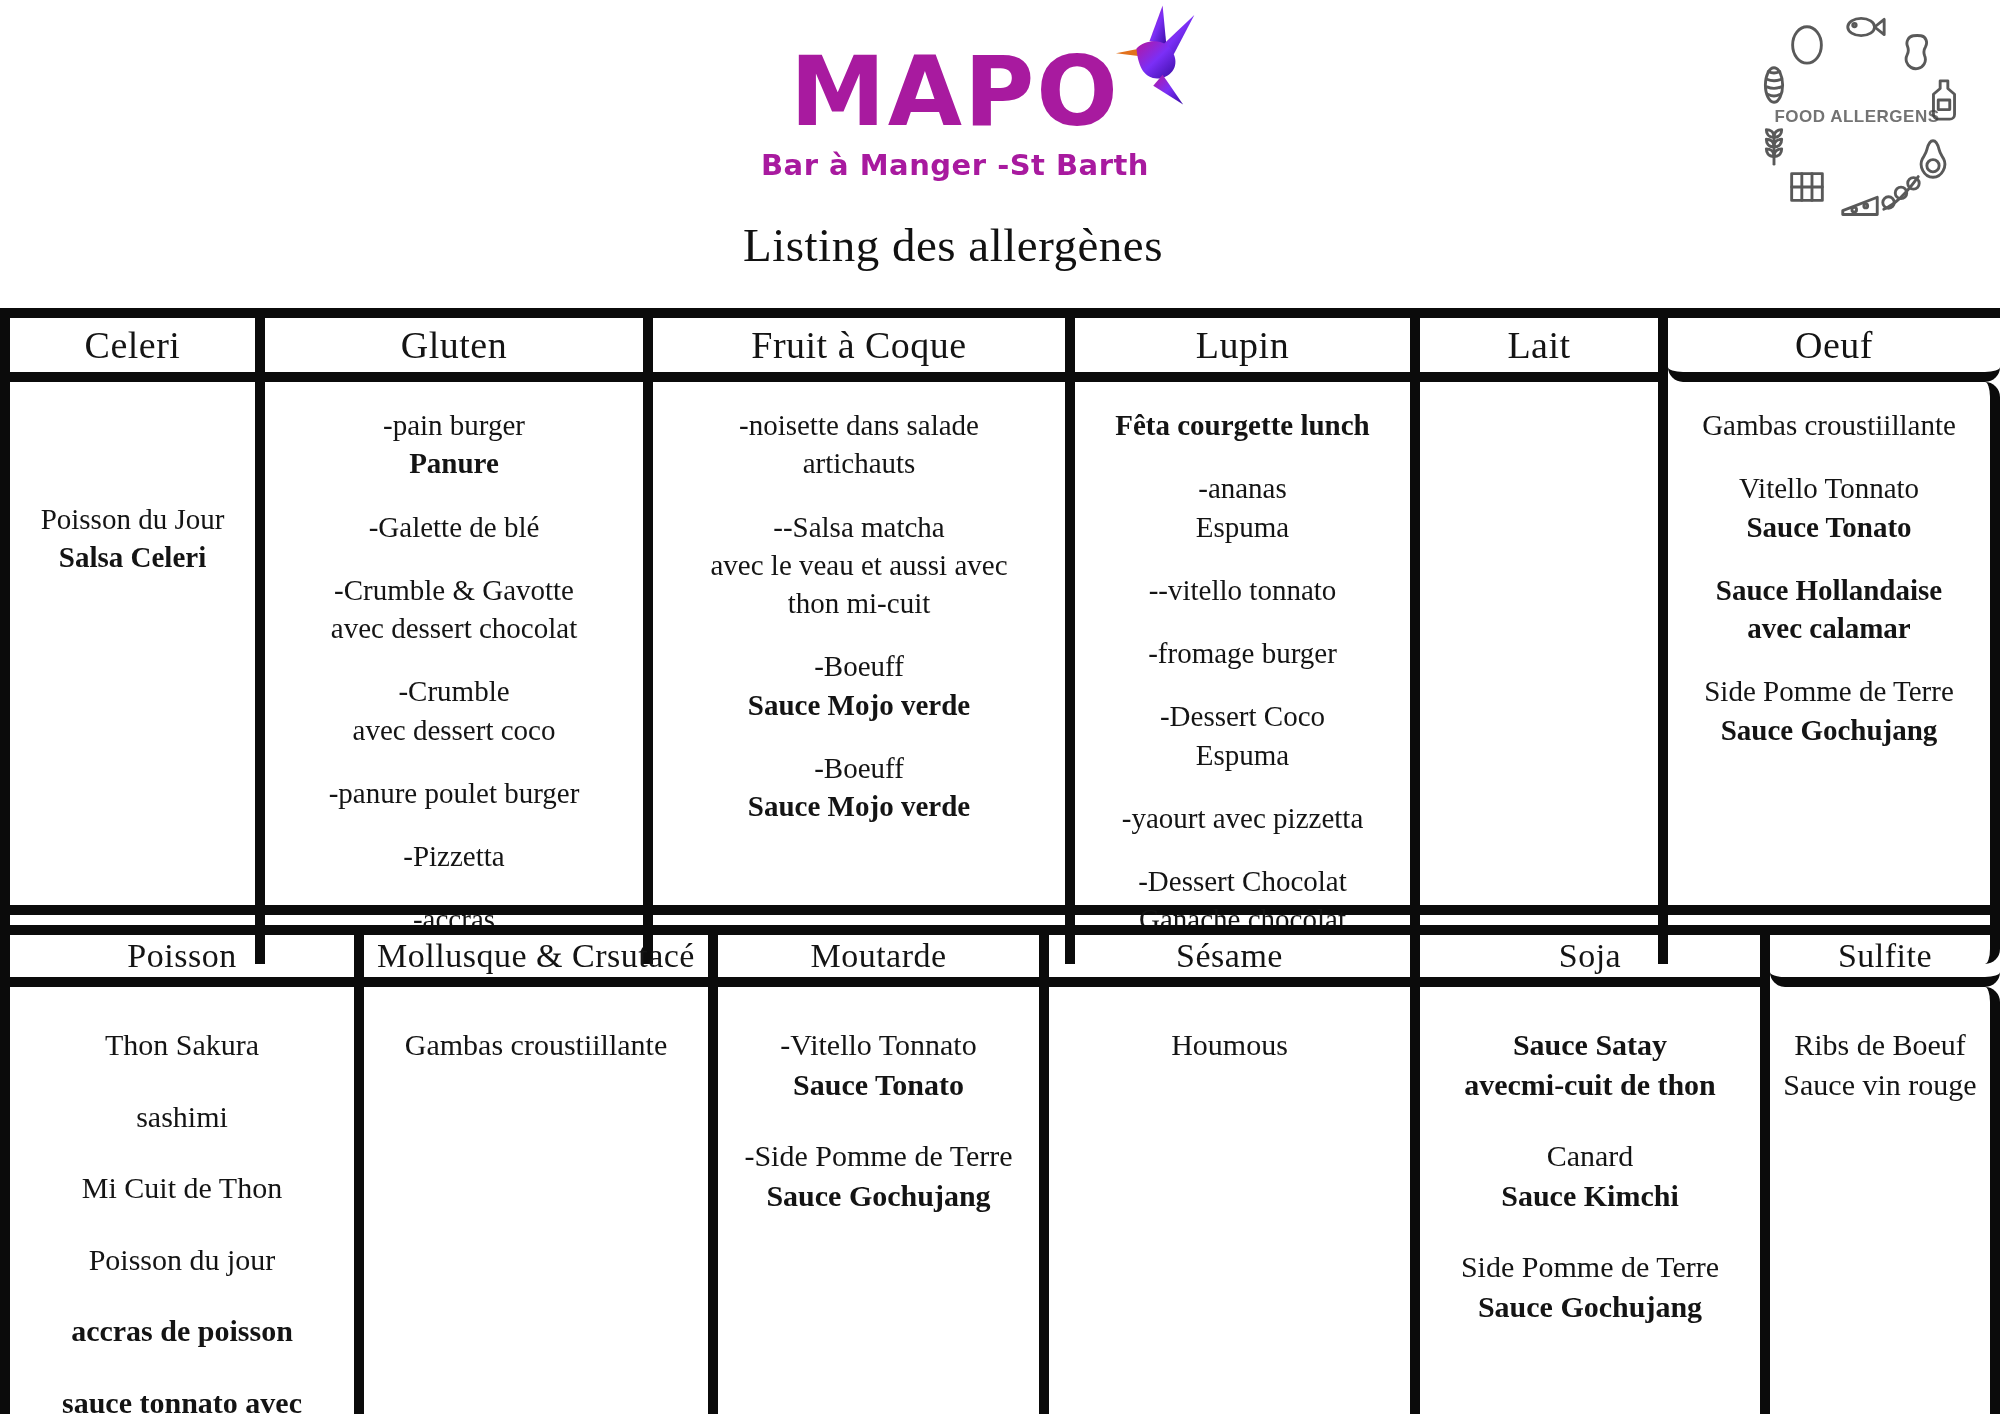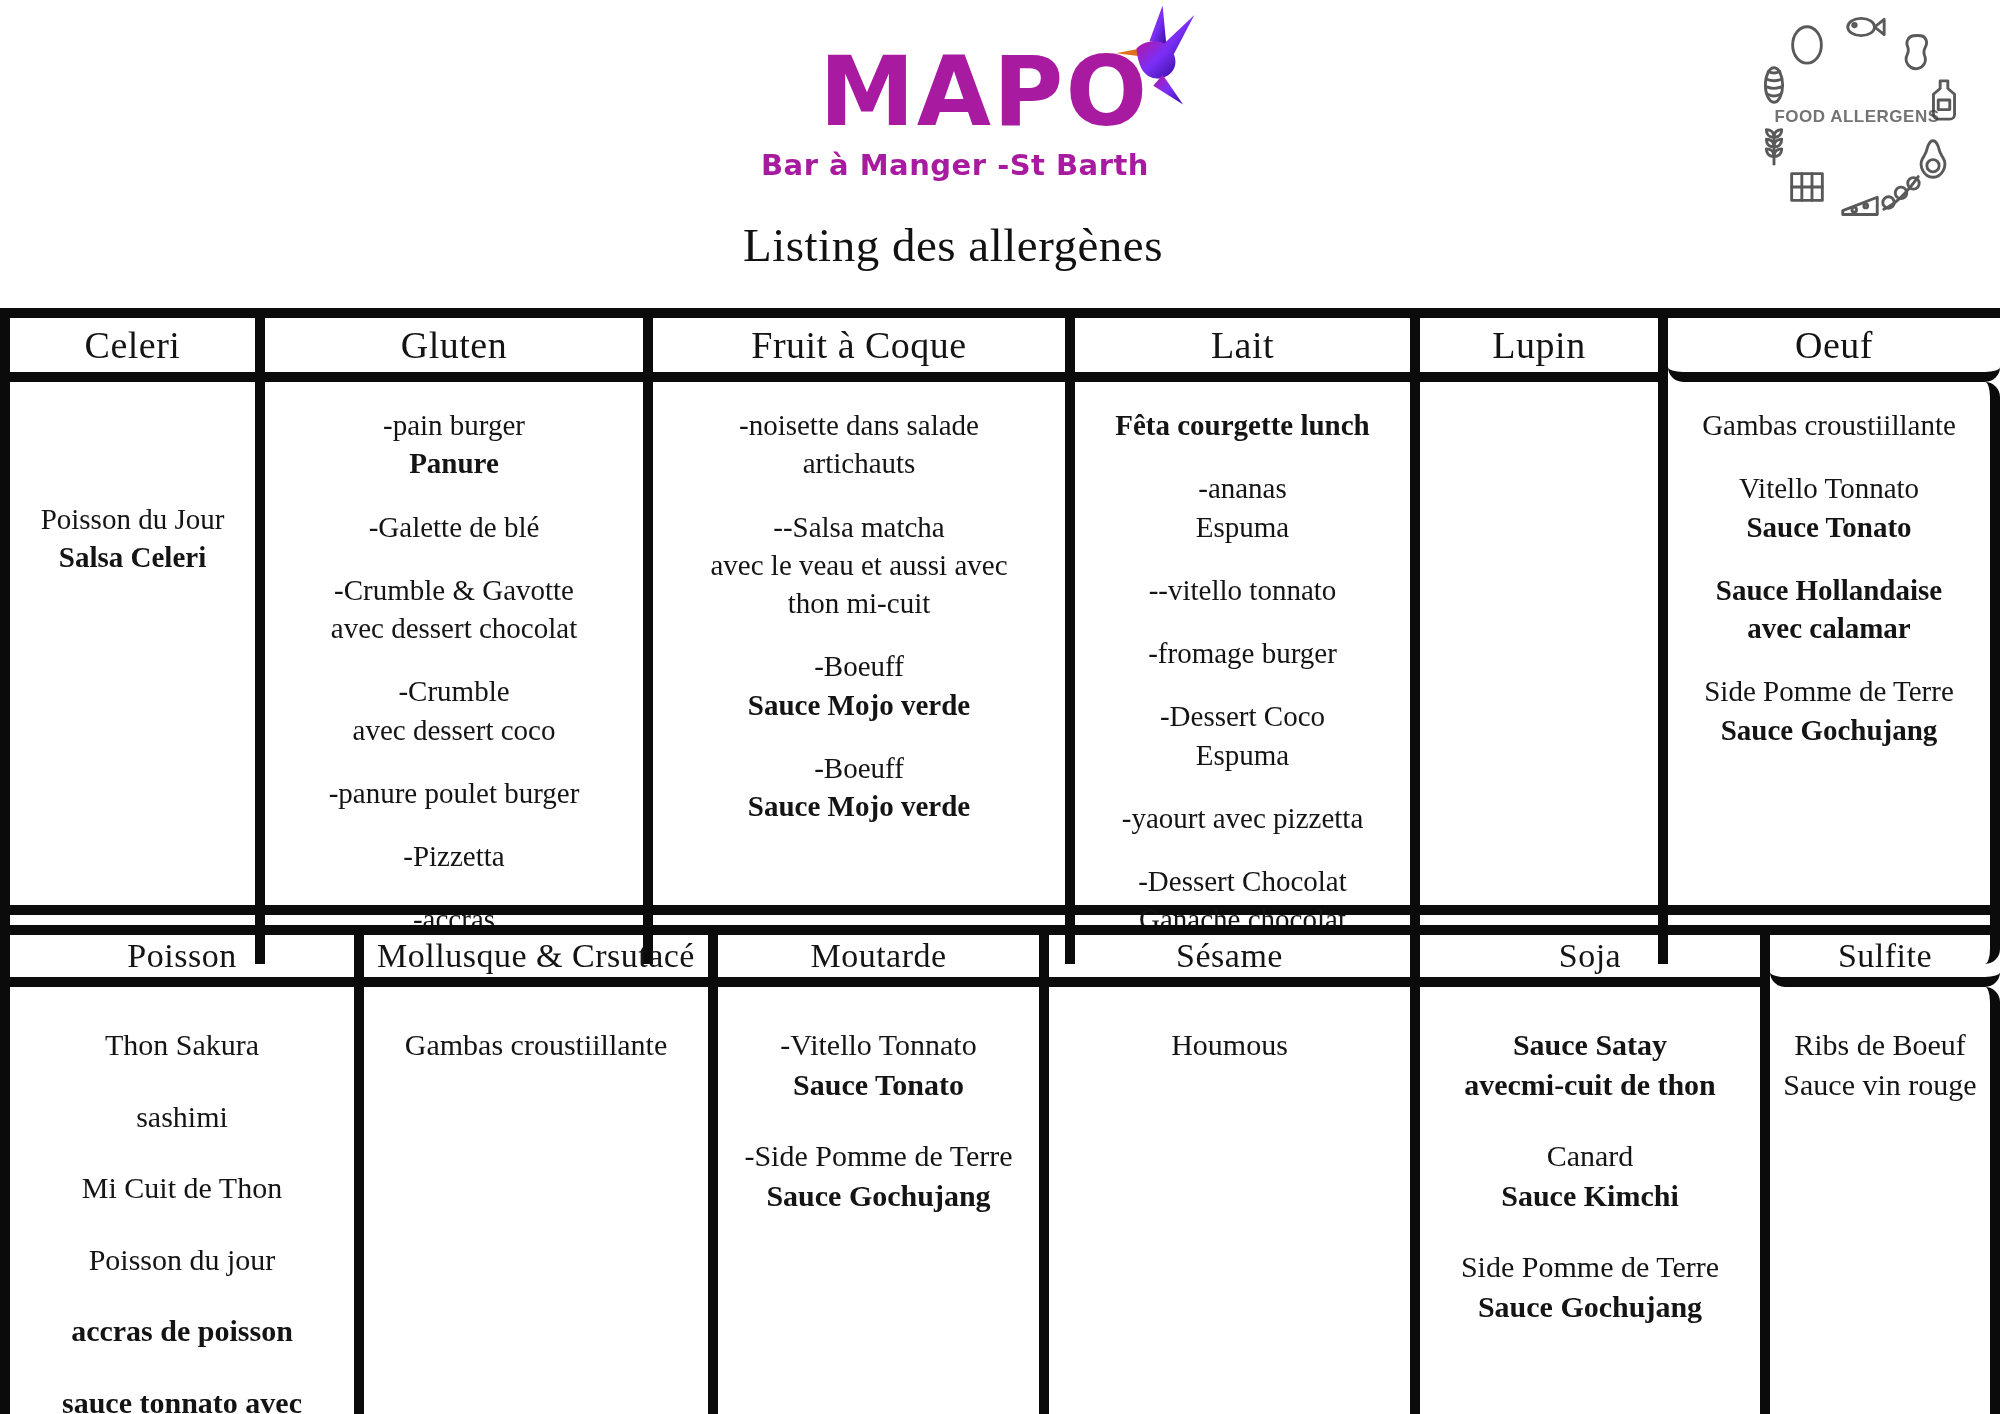--- a/index.html
+++ b/index.html
@@ -49,21 +49,21 @@
            padding:24px 4px 0 4px; font-size:29px; line-height:1.32; }
   .t2 .ccell { padding-top:38px; font-size:30px; }
   .t1 .ccell.c0 { padding-top:118px; }
   .group { margin-bottom:25px; }
   .t2 .group { margin-bottom:32px; }
   .b { font-weight:700; }
 </style>
 </head>
 <body>
 
-<div class="logo" style="color: rgb(168, 26, 159); text-align: right;">
+<div class="logo" style="color: rgb(168, 26, 159);">
   <div class="logo-word">MAPO</div>
   <svg class="bird" viewBox="0 0 120 120">
     <defs>
       <linearGradient id="birdGrad" x1="0" y1="0" x2="1" y2="1">
         <stop offset="0" stop-color="#b5179e"></stop>
         <stop offset=".5" stop-color="#7b2ff7"></stop>
         <stop offset="1" stop-color="#3a0ca3"></stop>
       </linearGradient>
     </defs>
     <path d="M16 57 L42 52 L40 60 Z" fill="#e2711d"></path>
@@ -120,22 +120,22 @@
         <ellipse cx="12" cy="13" rx="7.5" ry="9.5"></ellipse>
       </svg></div>
   </div>
 
 <div class="title">Listing des allergènes</div>
 
 <section class="tbl t1" id="t1">
     <div class="hcell first">Celeri</div>
     <div class="hcell">Gluten</div>
     <div class="hcell">Fruit à Coque</div>
+    <div class="hcell">Lupin</div>
     <div class="hcell">Lait</div>
-    <div class="hcell">Lupin</div>
     <div class="hcell last">Oeuf</div>
     <div class="ccell c0 first">
       <div class="group">
         <div class="line">Poisson du Jour</div>
         <div class="line b">Salsa Celeri</div>
       </div>
     </div>
     <div class="ccell c1">
       <div class="group">
         <div class="line">-pain burger</div>

